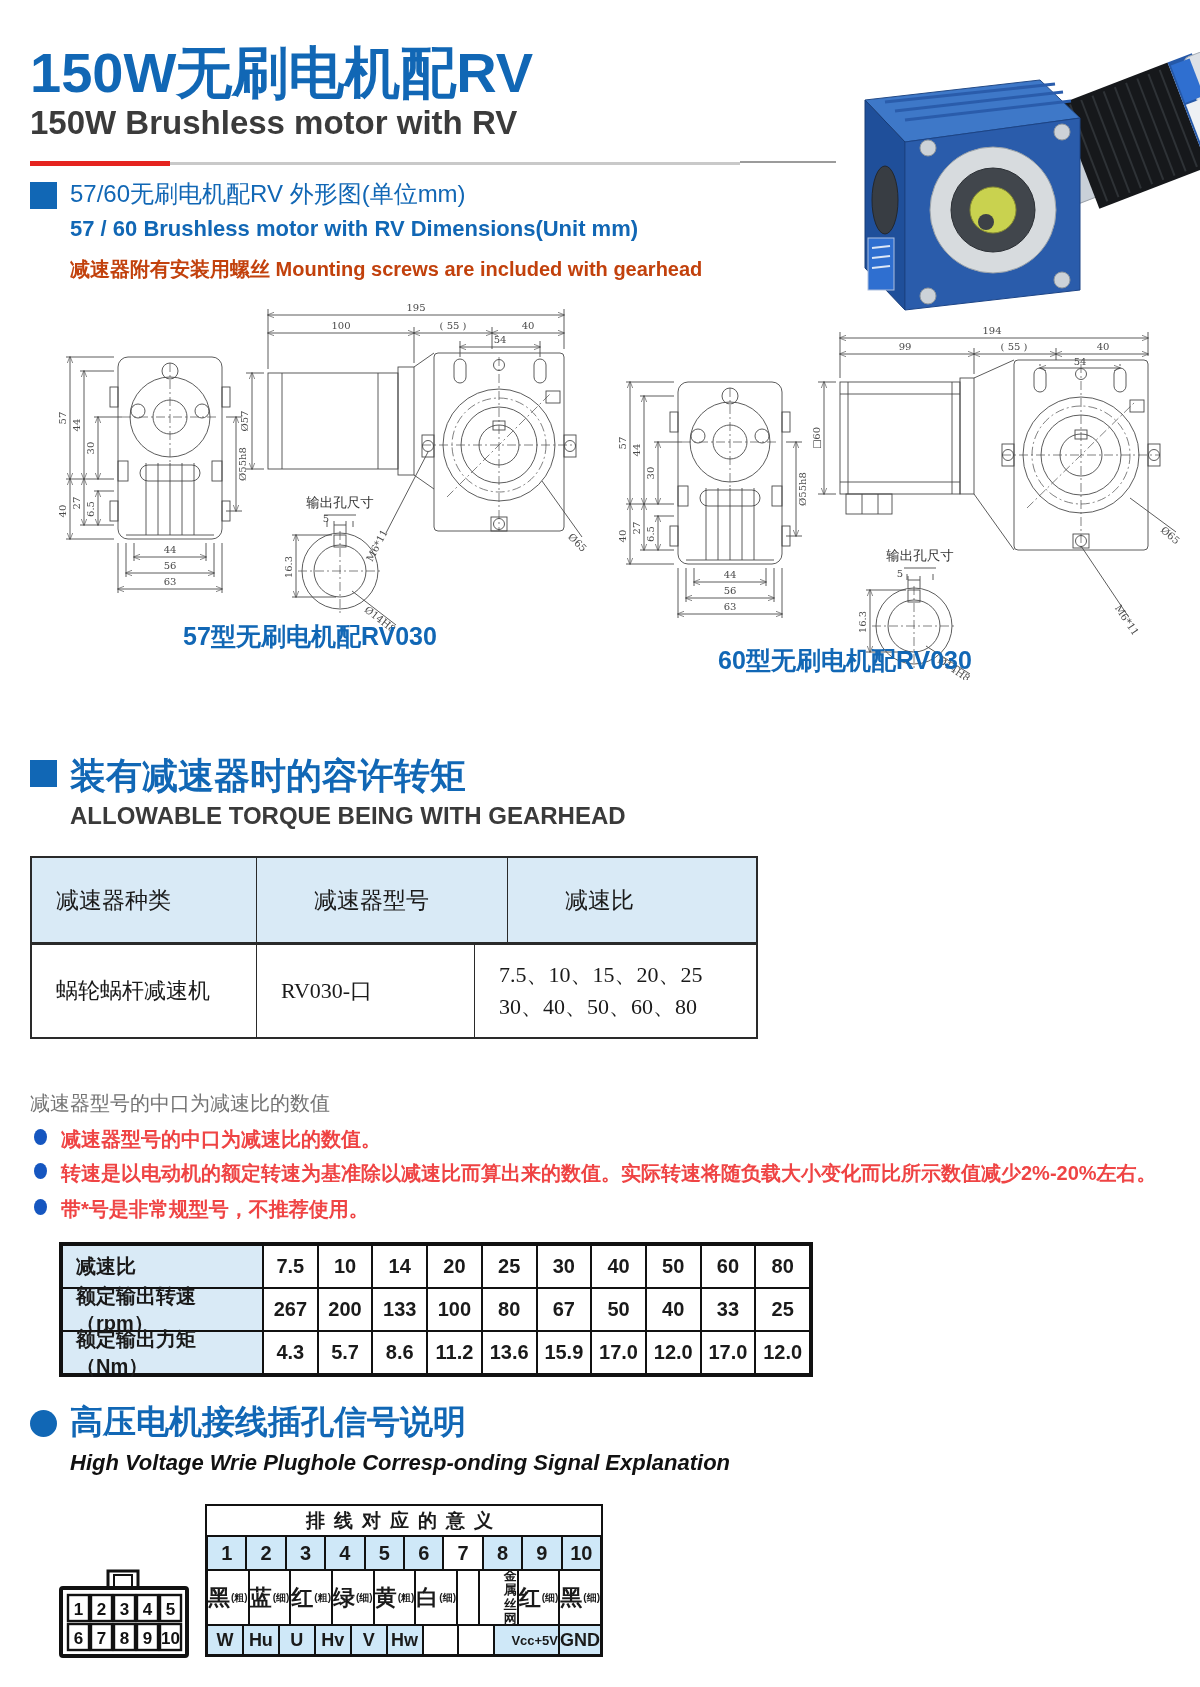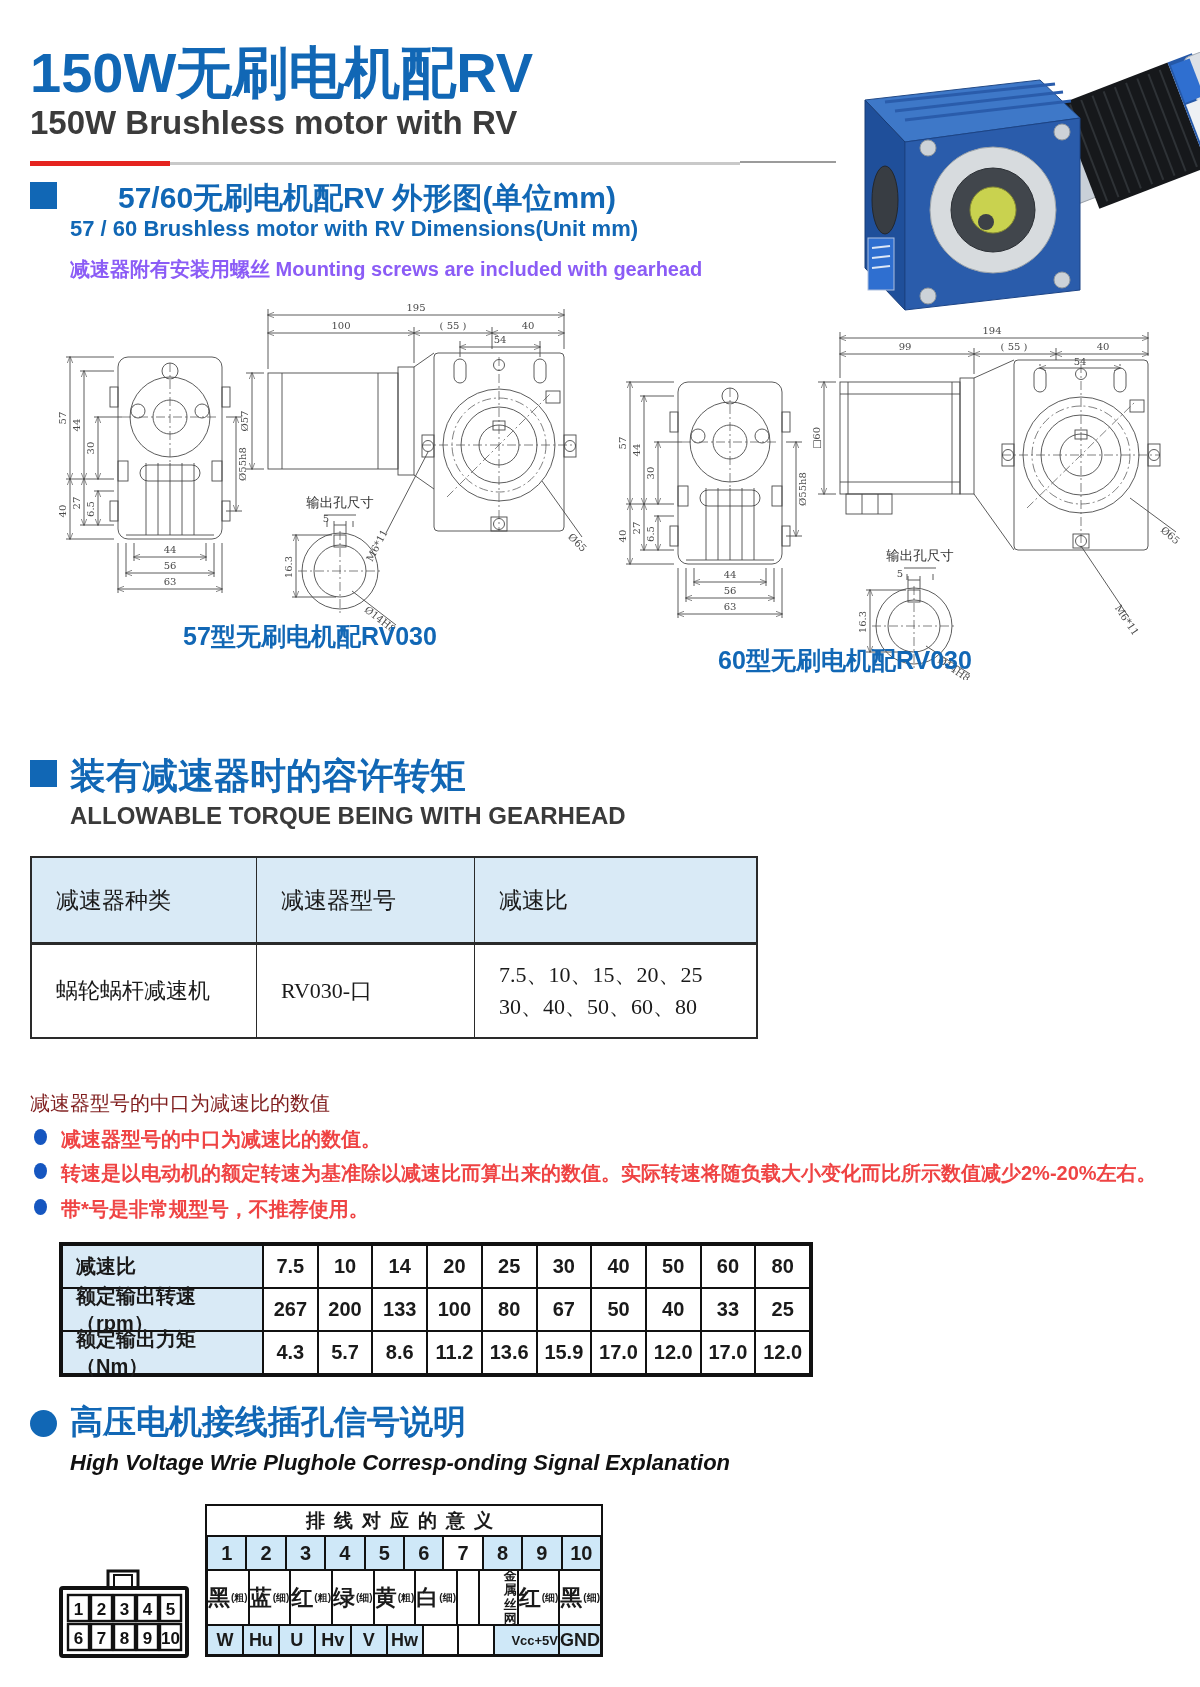--- a/index.html
+++ b/index.html
@@ -5,37 +5,37 @@
   html,body{margin:0;padding:0;background:#fff;}
   #page{position:relative;width:1200px;height:1687px;background:#fff;overflow:hidden;
         font-family:"Liberation Sans",sans-serif;color:#1a1a1a;}
   .abs{position:absolute;}
   .blue{color:#1167b5;}
   .page-title{left:30px;top:36px;font-size:56px;font-weight:bold;letter-spacing:0px;}
   .page-sub{left:30px;top:104px;font-size:33px;font-weight:600;color:#3b3b3b;}
   .divider-gray{left:30px;top:162px;width:740px;height:3px;background:#c9c9c9;}
   .divider-red{left:30px;top:161px;width:140px;height:5px;background:#e5231f;}
   .sq-bullet{width:27px;height:27px;background:#1167b5;}
-  .s1-cn{left:70px;top:178px;font-size:30px;font-weight:bold;margin-left:48px;}
+  .s1-cn{left:70px;top:178px;font-size:24px;font-weight:normal;}
   .s1-en{left:70px;top:216px;font-size:22px;font-weight:600;}
-  .s1-note{left:70px;top:256px;font-size:20px;font-weight:600;color:#8b5cf6;}
+  .s1-note{left:70px;top:256px;font-size:20px;font-weight:600;color:#c2410c;}
   .caption{font-size:25px;font-weight:bold;text-align:center;}
   .s2-cn{left:70px;top:752px;font-size:36px;font-weight:bold;}
   .s2-en{left:70px;top:802px;font-size:24px;font-weight:600;color:#3a3a3a;}
   
   .gear-table{left:30px;top:856px;width:724px;border:2px solid #2a2a2a;
               font-family:"Liberation Serif",serif;}
   .gt-row{display:grid;grid-template-columns:225px 218px 281px;}
-  .gt-head{background:#d9eaf6;border-bottom:3px solid #2a2a2a;}
+  .gt-head{background:#d9eaf6;border-bottom:3px solid #2a2a2a;gap:33px;}
   .gt-cell{height:84px;display:flex;align-items:center;padding-left:24px;
            font-size:23px;border-right:1px solid #2a2a2a;box-sizing:border-box;}
   .gt-cell:last-child{border-right:none;}
   .gt-body .gt-cell{height:92px;font-size:22px;}
   .gt-ratio{flex-direction:column;align-items:flex-start;justify-content:center;line-height:1.45;}
-  .t1-note{left:30px;top:1090px;font-size:20px;font-family:"Liberation Serif",serif;color:#7f1d1d;text-align:right;}
+  .t1-note{left:30px;top:1090px;font-size:20px;font-family:"Liberation Serif",serif;color:#737373;text-align:right;}
   
   .bullet{position:absolute;left:30px;display:flex;align-items:flex-start;font-size:20px;
           font-weight:600;color:#ef4444;}
   .dot{width:13px;height:16px;border-radius:50%;background:#1556c0;margin:3px 14px 0 4px;flex:0 0 auto;}
   
   .ratio-table{left:59px;top:1242px;width:754px;border:3px solid #111;box-sizing:border-box;}
   .rt-row{display:grid;grid-template-columns:201px repeat(10,1fr);}
   .rt-cell{height:43px;border:1px solid #111;display:flex;align-items:center;justify-content:center;
            font-size:20px;font-weight:bold;box-sizing:border-box;}
   .rt-label{background:#d9eaf6;justify-content:flex-start;padding-left:13px;}

